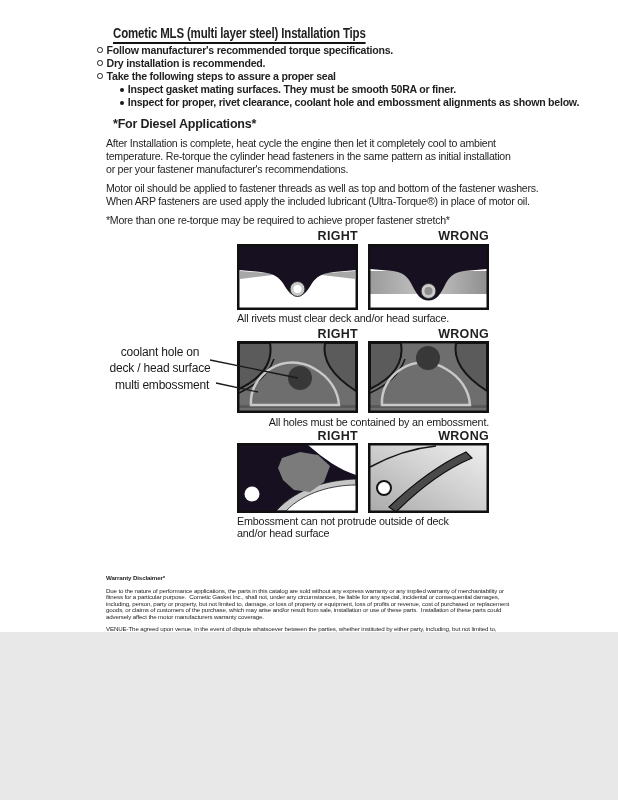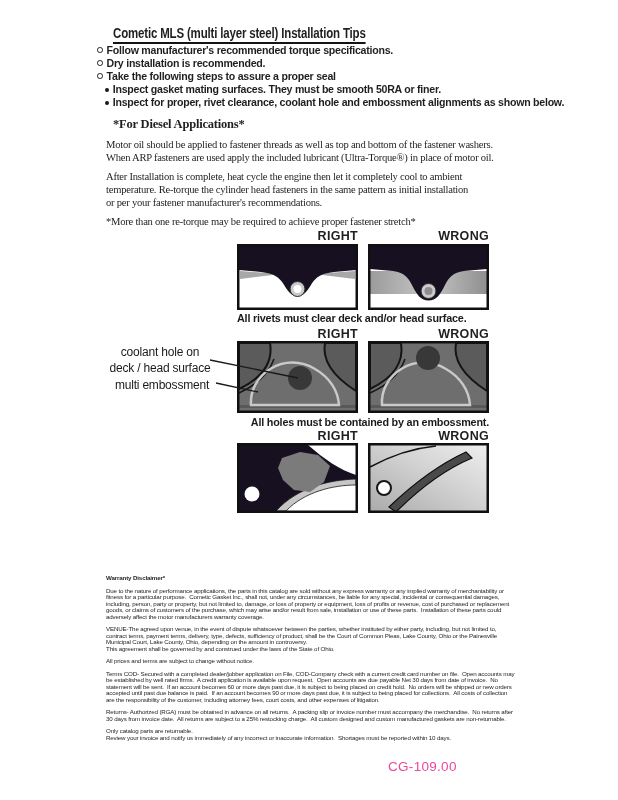--- a/index.html
+++ b/index.html
@@ -1,46 +1,46 @@
 <!DOCTYPE html>
 <html><head>
 <meta charset="utf-8">
 <style>
   html,body{margin:0;padding:0;background:#e8e8e8;}
   .page{
-    position:relative;width:618px;height:800px;background:#ffffff;
+    position:relative;width:618px;height:632px;background:#ffffff;
     font-family:"Liberation Sans",sans-serif;color:#1f1f1f;overflow:hidden;
     margin:0 auto;
   }
   
   .doc-title{
     position:absolute;left:113px;top:25px;
     font-size:14px;font-weight:bold;letter-spacing:-0.2px;
     border-bottom:2px solid #141414;padding-bottom:1px;white-space:nowrap;
     transform:scaleX(0.82);transform-origin:left top;
   }
   .tips-list{position:absolute;left:97px;top:44px;width:470px;
     font-size:10.6px;letter-spacing:-0.25px;font-weight:bold;}
   .tip-row{line-height:13px;white-space:nowrap;}
   .tip-row .ring{display:inline-block;width:3.6px;height:3.6px;border:1px solid #222;
     border-radius:50%;margin-right:4px;vertical-align:1.5px;}
-  .tip-sub{margin-left:8px;}
+  .tip-sub{margin-left:23px;}
   .tip-sub .dot{display:inline-block;width:3.8px;height:3.8px;background:#1a1a1a;
     border-radius:50%;margin-right:4px;vertical-align:1.5px;}
   
-  .diesel{position:absolute;left:106px;top:117px;width:430px;font-family:Liberation Serif, serif;}
+  .diesel{position:absolute;left:106px;top:117px;width:430px;}
   .diesel h2{font-size:12.5px;font-weight:bold;letter-spacing:-0.2px;margin:0 0 6px 7px;}
   .diesel p{font-size:10.6px;line-height:13px;letter-spacing:-0.25px;
     white-space:pre;margin:0 0 6px 0;}
   
   .rw-label{position:absolute;width:121px;text-align:right;
     font-size:12.5px;font-weight:bold;letter-spacing:0.3px;line-height:13px;}
   .panel{position:absolute;width:121px;}
   .panel svg{display:block;width:100%;height:100%;}
-  .caption{position:absolute;font-size:10.8px;font-weight:700;
+  .caption{position:absolute;font-size:10.8px;font-weight:400;
     letter-spacing:-0.2px;color:#1b1b1b;line-height:11.5px;}
   .caption.center{text-align:right;}
   .caption.wrap{white-space:pre-line;}
   .callout{position:absolute;font-size:12px;line-height:16px;text-align:center;
     letter-spacing:-0.2px;color:#1b1b1b;white-space:pre-line;}
   .callout-lines{position:absolute;left:205px;top:352px;z-index:5;}
   
   .legal{position:absolute;left:106px;top:575px;width:470px;color:#262626;}
   .legal p{font-size:6.2px;line-height:6.5px;letter-spacing:-0.15px;
     white-space:pre;margin:0 0 6px 0;}
@@ -59,25 +59,25 @@
   <div class="tips-list">
     <div class="tip-row"><span class="ring"></span><span>Follow manufacturer's recommended torque specifications.</span></div>
     <div class="tip-row"><span class="ring"></span><span>Dry installation is recommended.</span></div>
     <div class="tip-row"><span class="ring"></span><span>Take the following steps to assure a proper seal</span></div>
     <div class="tip-row tip-sub"><span class="dot"></span><span>Inspect gasket mating surfaces.  They must be smooth 50RA or finer.</span></div>
     <div class="tip-row tip-sub"><span class="dot"></span><span>Inspect for proper, rivet clearance, coolant hole and embossment alignments as shown below.</span></div>
   </div>
 
   <div class="diesel">
     <h2>*For Diesel Applications*</h2>
-    <p>Motor oil should be applied to fastener threads as well as top and bottom of the fastener washers.
-When ARP fasteners are used apply the included lubricant (Ultra-Torque®) in place of motor oil.</p>
     <p>After Installation is complete, heat cycle the engine then let it completely cool to ambient
 temperature. Re-torque the cylinder head fasteners in the same pattern as initial installation
 or per your fastener manufacturer's recommendations.</p>
+    <p>Motor oil should be applied to fastener threads as well as top and bottom of the fastener washers.
+When ARP fasteners are used apply the included lubricant (Ultra-Torque®) in place of motor oil.</p>
     <p>*More than one re-torque may be required to achieve proper fastener stretch*</p>
   </div>
 
   <div class="rw-label" style="left:237px;top:230px">RIGHT</div>
   <div class="rw-label" style="left:368px;top:230px">WRONG</div>
 
   <div class="panel" style="left:237px;top:244px;height:66px">
     <svg viewBox="0 0 121 66">
       <rect width="121" height="66" fill="#ffffff"></rect>
       <path d="M3,27 L44,30 L3,35 Z" fill="#a8a8a8"></path>
@@ -166,20 +166,22 @@
             <stop offset="1" stop-color="#f0f0f0"></stop>
         </linearGradient>
       </defs>
       <rect width="121" height="70" fill="url(#g-silver)"></rect>
       <path d="M2,24 C26,11 47,5 68,3" stroke="#151515" stroke-width="1.5" fill="none"></path>
       <path d="M98,9 C72,21 46,40 21,64 L28,69 C52,45 78,26 104,15 Z" fill="#4a4a4a" stroke="#0d0d0d" stroke-width="1.2"></path>
       <circle cx="16" cy="45" r="7" fill="#ffffff" stroke="#151515" stroke-width="2"></circle>
       <rect x="1.25" y="1.25" width="118.5" height="67.5" fill="none" stroke="#101010" stroke-width="2.5"></rect>
     </svg>
   </div>
+  <div class="caption wrap" style="left:237px;top:516px;width:230px">Embossment can not protrude outside of deck
+and/or head surface</div>
 
   <div class="legal">
     <p class="lg-title">Warranty Disclaimer*</p>
     <p>Due to the nature of performance applications, the parts in this catalog are sold without any express warranty or any implied warranty of merchantability or
 fitness for a particular purpose.  Cometic Gasket Inc., shall not, under any circumstances, be liable for any special, incidental or consequential damages,
 including, person, party or property, but not limited to, damage, or loss of property or equipment, loss of profits or revenue, cost of purchased or replacement
 goods, or claims of customers of the purchase, which may arise and/or result from sale, installation or use of these parts.  Installation of these parts could
 adversely affect the motor manufacturers warranty coverage.</p>
     <p>VENUE-The agreed upon venue, in the event of dispute whatsoever between the parties, whether instituted by either party, including, but not limited to,
 contract terms, payment terms, delivery, type, defects, sufficiency of product, shall be the Court of Common Pleas, Lake County, Ohio or the Painesville

